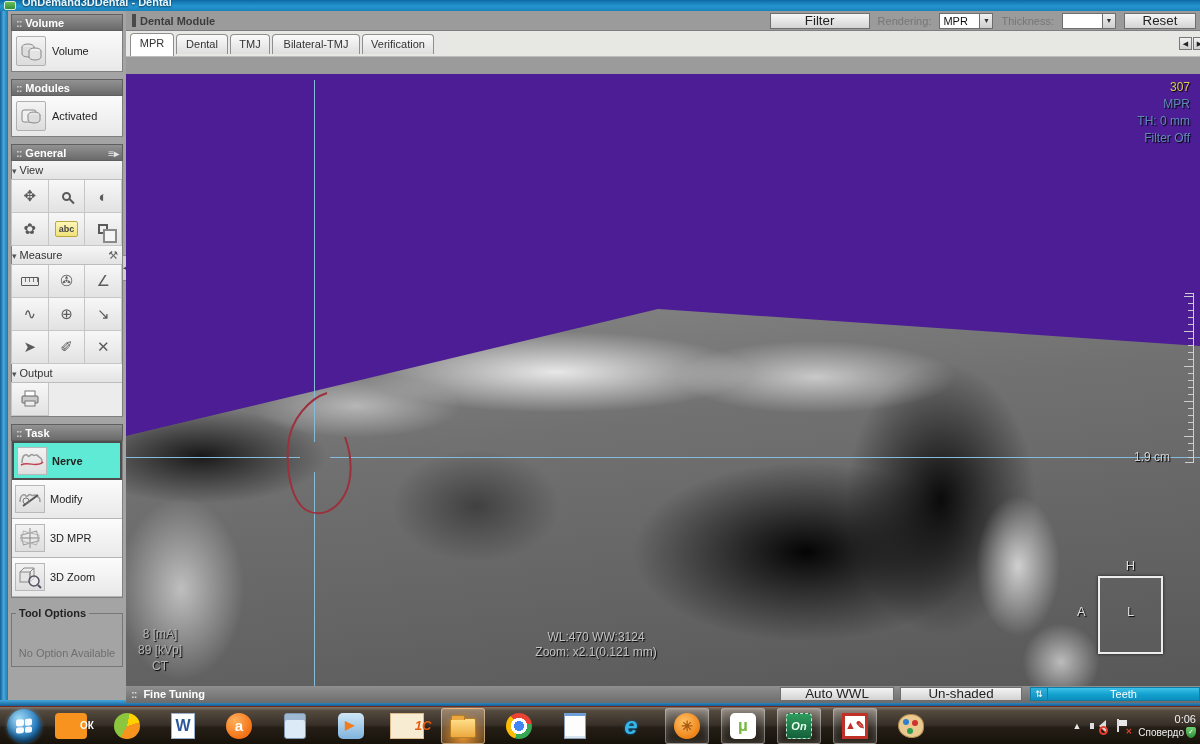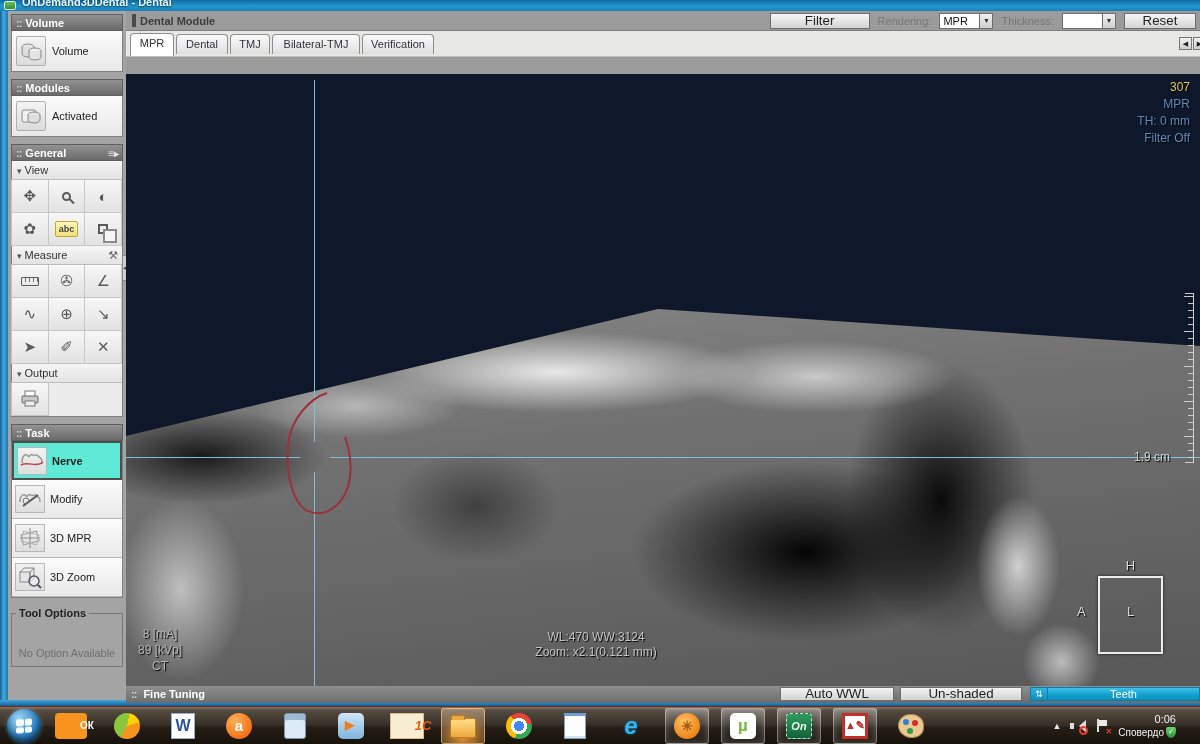--- a/index.html
+++ b/index.html
@@ -28,21 +28,21 @@
     line-height:17px; padding-left:4px; position:relative; border:1px solid #5f5f5f; }
   .sec-hd .grip { color:#d0d0d0; margin-right:4px; letter-spacing:-1px; }
   .sec-hd .hd-r { position:absolute; right:3px; top:0; color:#e6e6e6; font-size:10px; }
   .panel { background:#f1f1f1; border:1px solid #7f7f7f; border-top:none; }
   .big-btn { display:flex; align-items:center; gap:6px; height:40px; padding-left:4px;
     background:linear-gradient(#fbfbfb,#e8e8e8); cursor:default; }
   .big-btn .bicon { width:30px; height:30px; background:linear-gradient(#f4f4f4,#dcdcdc);
     border:1px solid #b0b0b0; border-radius:2px; display:flex; align-items:center; justify-content:center; } .gap7 { height:7px; }
 
   .grp-bar { height:19px; line-height:19px; background:linear-gradient(#f6f6f6,#e3e3e3);
-    border-bottom:1px solid #bdbdbd; padding-left:5px; color:#333; position:relative; }
+    border-bottom:1px solid #bdbdbd; color:#333; position:relative; }
   .grp-bar .car { color:#555; margin-right:3px; font-size:9px; }
   .grp-bar .bar-r { position:absolute; right:4px; top:0; color:#666; }
   .icon-grid { display:grid; grid-template-columns:repeat(3,1fr); background:#ececec; }
   .tool-cell { height:34px; border:1px solid #c6c6c6; margin:-1px 0 0 -1px;
     background:linear-gradient(#f7f7f7,#e2e2e2); display:flex; align-items:center; justify-content:center;
     color:#5a5a5a; font-size:15px; }
   .abc-chip { background:linear-gradient(#fdf6b8,#f0e27a); border:1px solid #b9a93c; color:#444;
     font-size:9px; font-weight:bold; padding:2px 3px; border-radius:2px; }
   .mag { width:9px; height:9px; border:2px solid #5a5a5a; border-radius:50%; position:relative; }
   .mag::after { content:""; position:absolute; width:7px; height:2px; background:#5a5a5a;
@@ -98,21 +98,21 @@
     background:linear-gradient(#8f8f8f,#6c6c6c); color:#fff; font-weight:bold; line-height:17px;
     padding-left:5px; }
   .phead .grip { color:#d8d8d8; margin-right:4px; letter-spacing:-1px; }
   .phead-icons { position:absolute; right:14px; top:0; color:#f0f0f0; font-size:12px; display:flex; gap:5px; }
   .phead .ddbtn { position:absolute; right:0; top:1px; width:12px; height:15px; background:#d8d8d8;
     color:#333; font-size:8px; text-align:center; line-height:14px; border:1px solid #888; }
   .hd-sag { top:46px;margin-top:32px; }
   .hd-fine { top:675px; }
 
   
-  .viewport { position:absolute; left:0; top:63px; width:1074px; height:612px; background:#0f172a; overflow:hidden;text-decoration:underline; }
+  .viewport { position:absolute; left:0; top:63px; width:1074px; height:612px; background:#4c1d95; overflow:hidden;text-decoration:underline; }
   .ct-slab { position:absolute; inset:0;
     clip-path:polygon(0 362px, 532px 235px, 1074px 272px, 1074px 612px, 0 612px);
     background:
       radial-gradient(ellipse 280px 58px at 430px 298px, rgba(238,238,238,.95), rgba(238,238,238,0) 70%),
       radial-gradient(ellipse 200px 52px at 690px 303px, rgba(216,216,216,.85), rgba(216,216,216,0) 70%),
       radial-gradient(ellipse 150px 45px at 230px 332px, rgba(198,198,198,.8), rgba(198,198,198,0) 70%),
       radial-gradient(ellipse 90px 130px at 55px 515px, rgba(212,212,212,.8), rgba(212,212,212,0) 70%),
       radial-gradient(ellipse 60px 100px at 892px 492px, rgba(220,220,220,.9), rgba(220,220,220,0) 70%),
       radial-gradient(ellipse 55px 55px at 935px 588px, rgba(205,205,205,.85), rgba(205,205,205,0) 70%),
       radial-gradient(ellipse 240px 125px at 680px 478px, rgba(0,0,0,.96), rgba(0,0,0,0) 72%),
@@ -203,21 +203,21 @@
   .spk { position:relative; width:16px; height:14px; }
   .spk .b1 { position:absolute; left:0; top:4px; width:4px; height:6px; background:#ddd; }
   .spk .b2 { position:absolute; left:3px; top:1px; width:0; height:0; border:6px solid transparent;
     border-right:7px solid #ddd; }
   .spk .mute { position:absolute; right:-2px; bottom:-2px; width:9px; height:9px; border:2px solid #e04030;
     border-radius:50%; background:linear-gradient(45deg, transparent 42%, #e04030 42% 58%, transparent 58%); }
   .flagico { position:relative; width:14px; height:14px; }
   .flagico .pole { position:absolute; left:2px; top:0; width:2px; height:13px; background:#ddd; }
   .flagico .cloth { position:absolute; left:4px; top:1px; width:8px; height:6px; background:#e8e8e8; }
   .flagico .fx { position:absolute; right:-3px; bottom:-3px; color:#e04030; font-size:8px; font-weight:bold; }
-  .clock { text-align:right; line-height:13px; color:#f2f2f2; font-size:11px; margin-right:20px; }
+  .clock { text-align:right; line-height:13px; color:#f2f2f2; font-size:11px; margin-right:0; }
   .clock .date { font-size:10px; display:flex; align-items:center; gap:2px; }
   .shield { display:inline-block; width:10px; height:11px; background:linear-gradient(#6fcf6f,#2e8f3c);
     border-radius:2px 2px 50% 50%/2px 2px 60% 60%; color:#fff; font-size:7px; line-height:10px; text-align:center; }
 </style>
 </head>
 <body>
 
 <div id="screen">
 
   <div class="titlebar">

